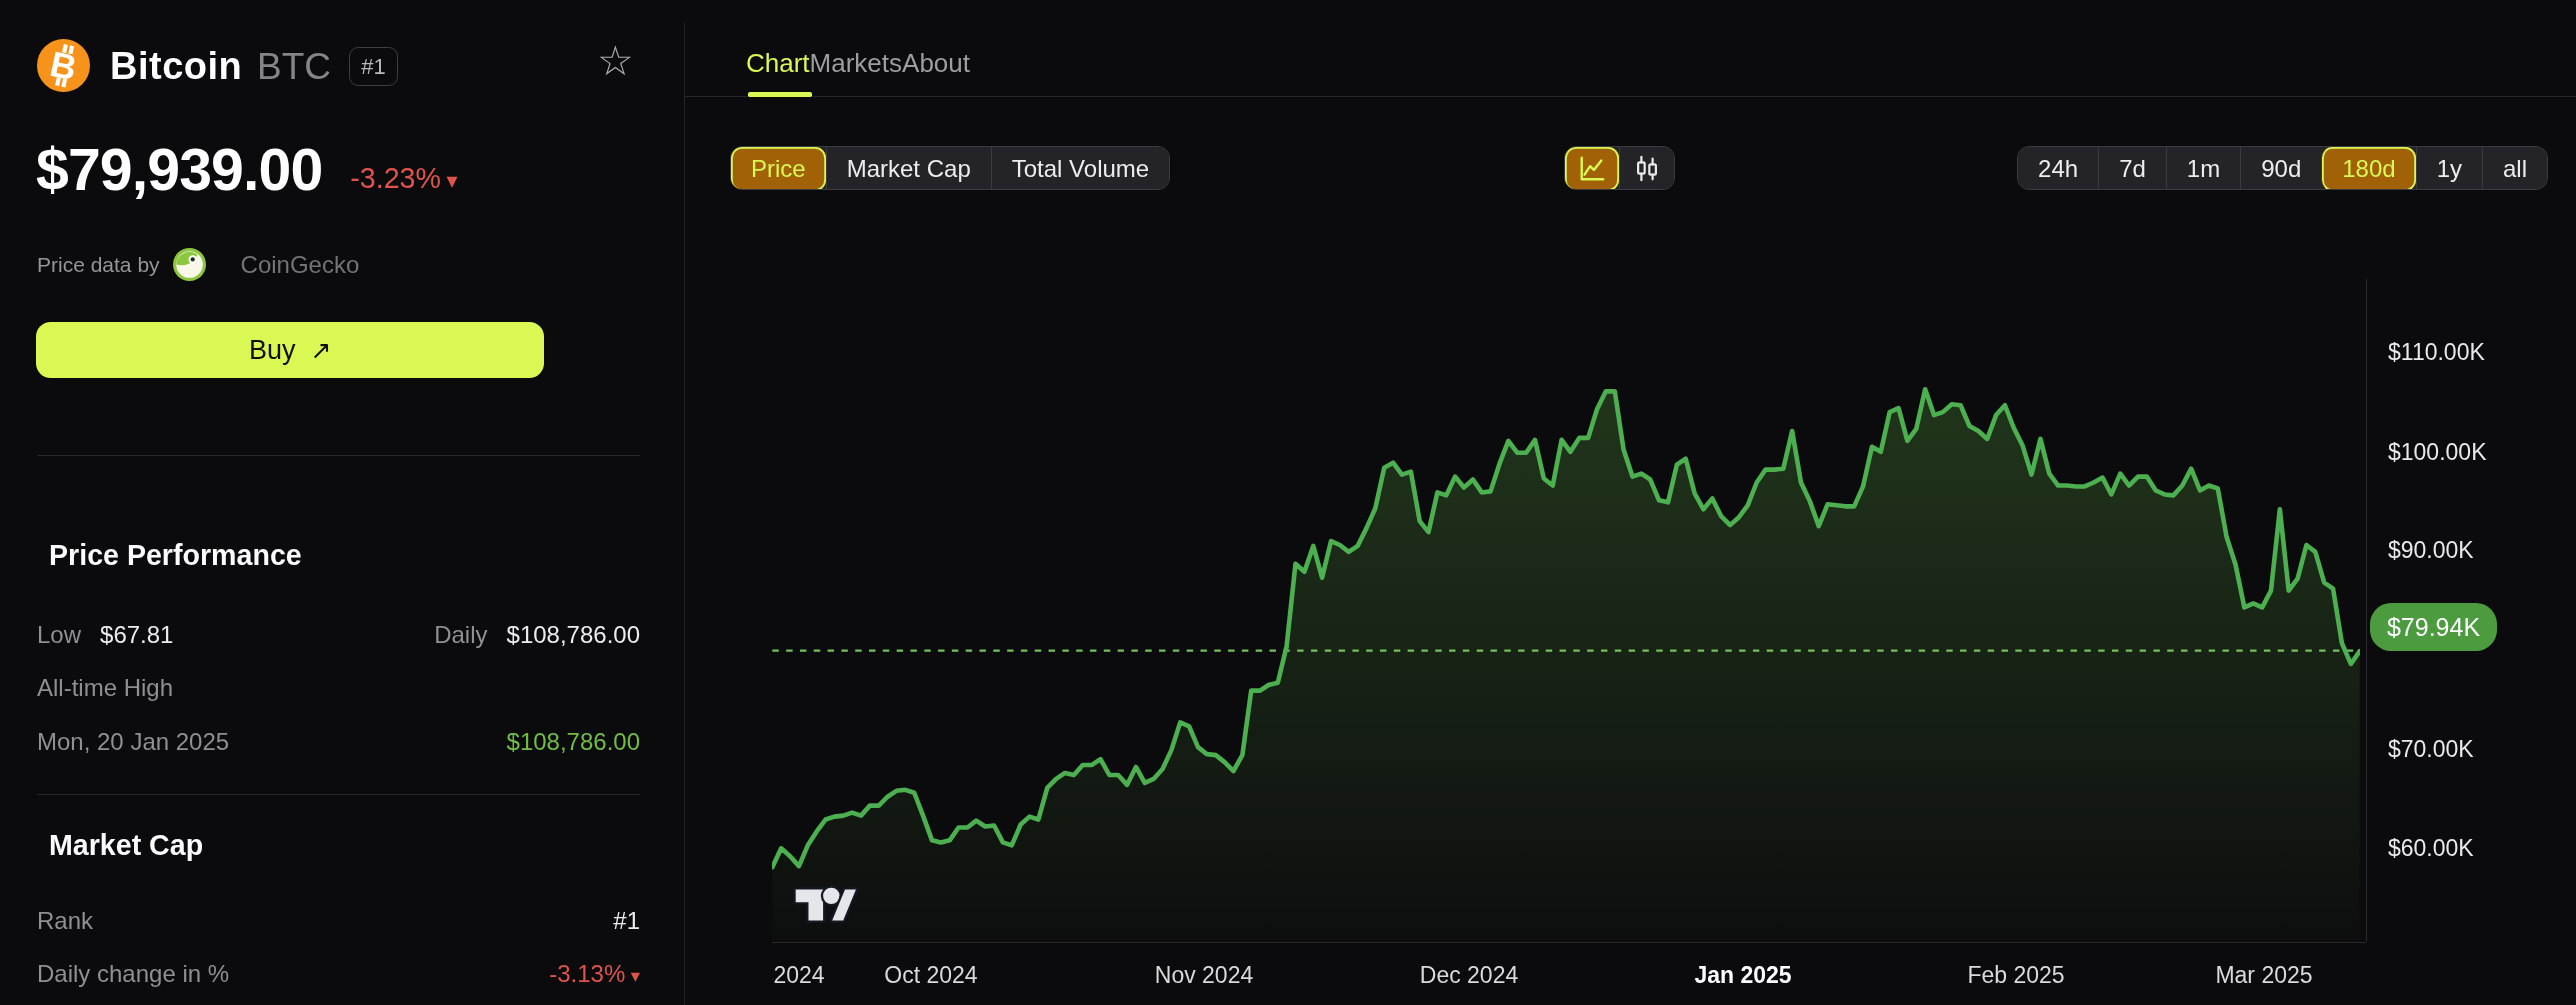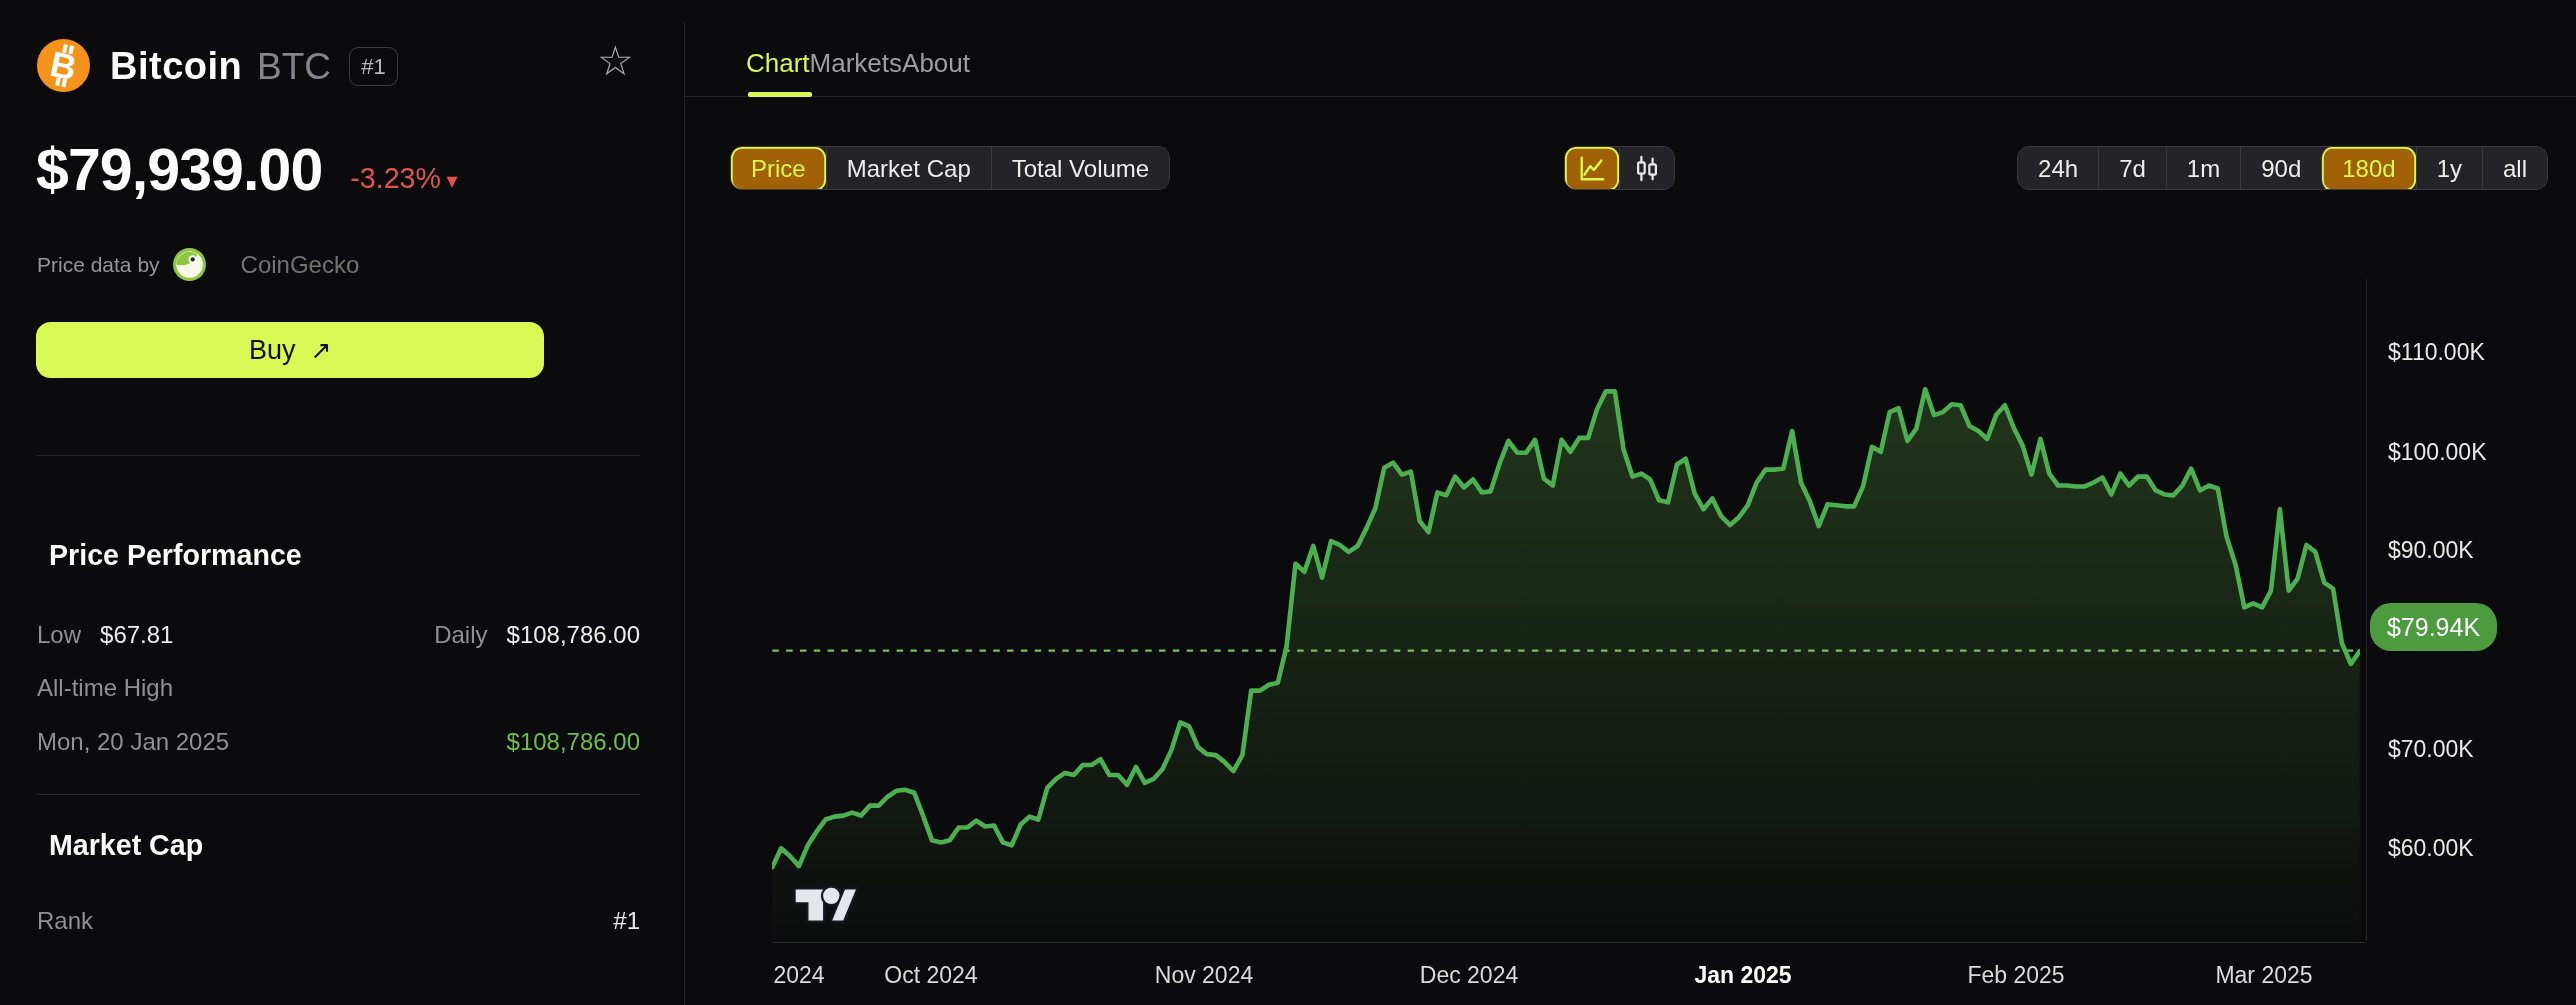--- a/index.html
+++ b/index.html
@@ -157,20 +157,26 @@
 
   <div id="divider-2" class="divider"></div>
 
   <h2 id="mc-title" class="section-title">Market Cap</h2>
 
   <div id="row-rank" class="kv-row">
     <span class="kv-label">Rank</span>
     <span class="kv-value">#1</span>
   </div>
 
+  <div id="row-daily" class="kv-row">
+    <span class="kv-label">Daily change in %</span>
+    <span class="kv-value red-val">
+      <span>-3.13%</span><span class="tri">▾</span>
+    </span>
+  </div>
 </aside>
 
 <div id="side-divider"></div>
 
 <div id="tabs-border"></div>
 <nav id="tabs">
   <a class="tab active">Chart</a>
   <a class="tab">Markets</a>
   <a class="tab">About</a>
 </nav>

